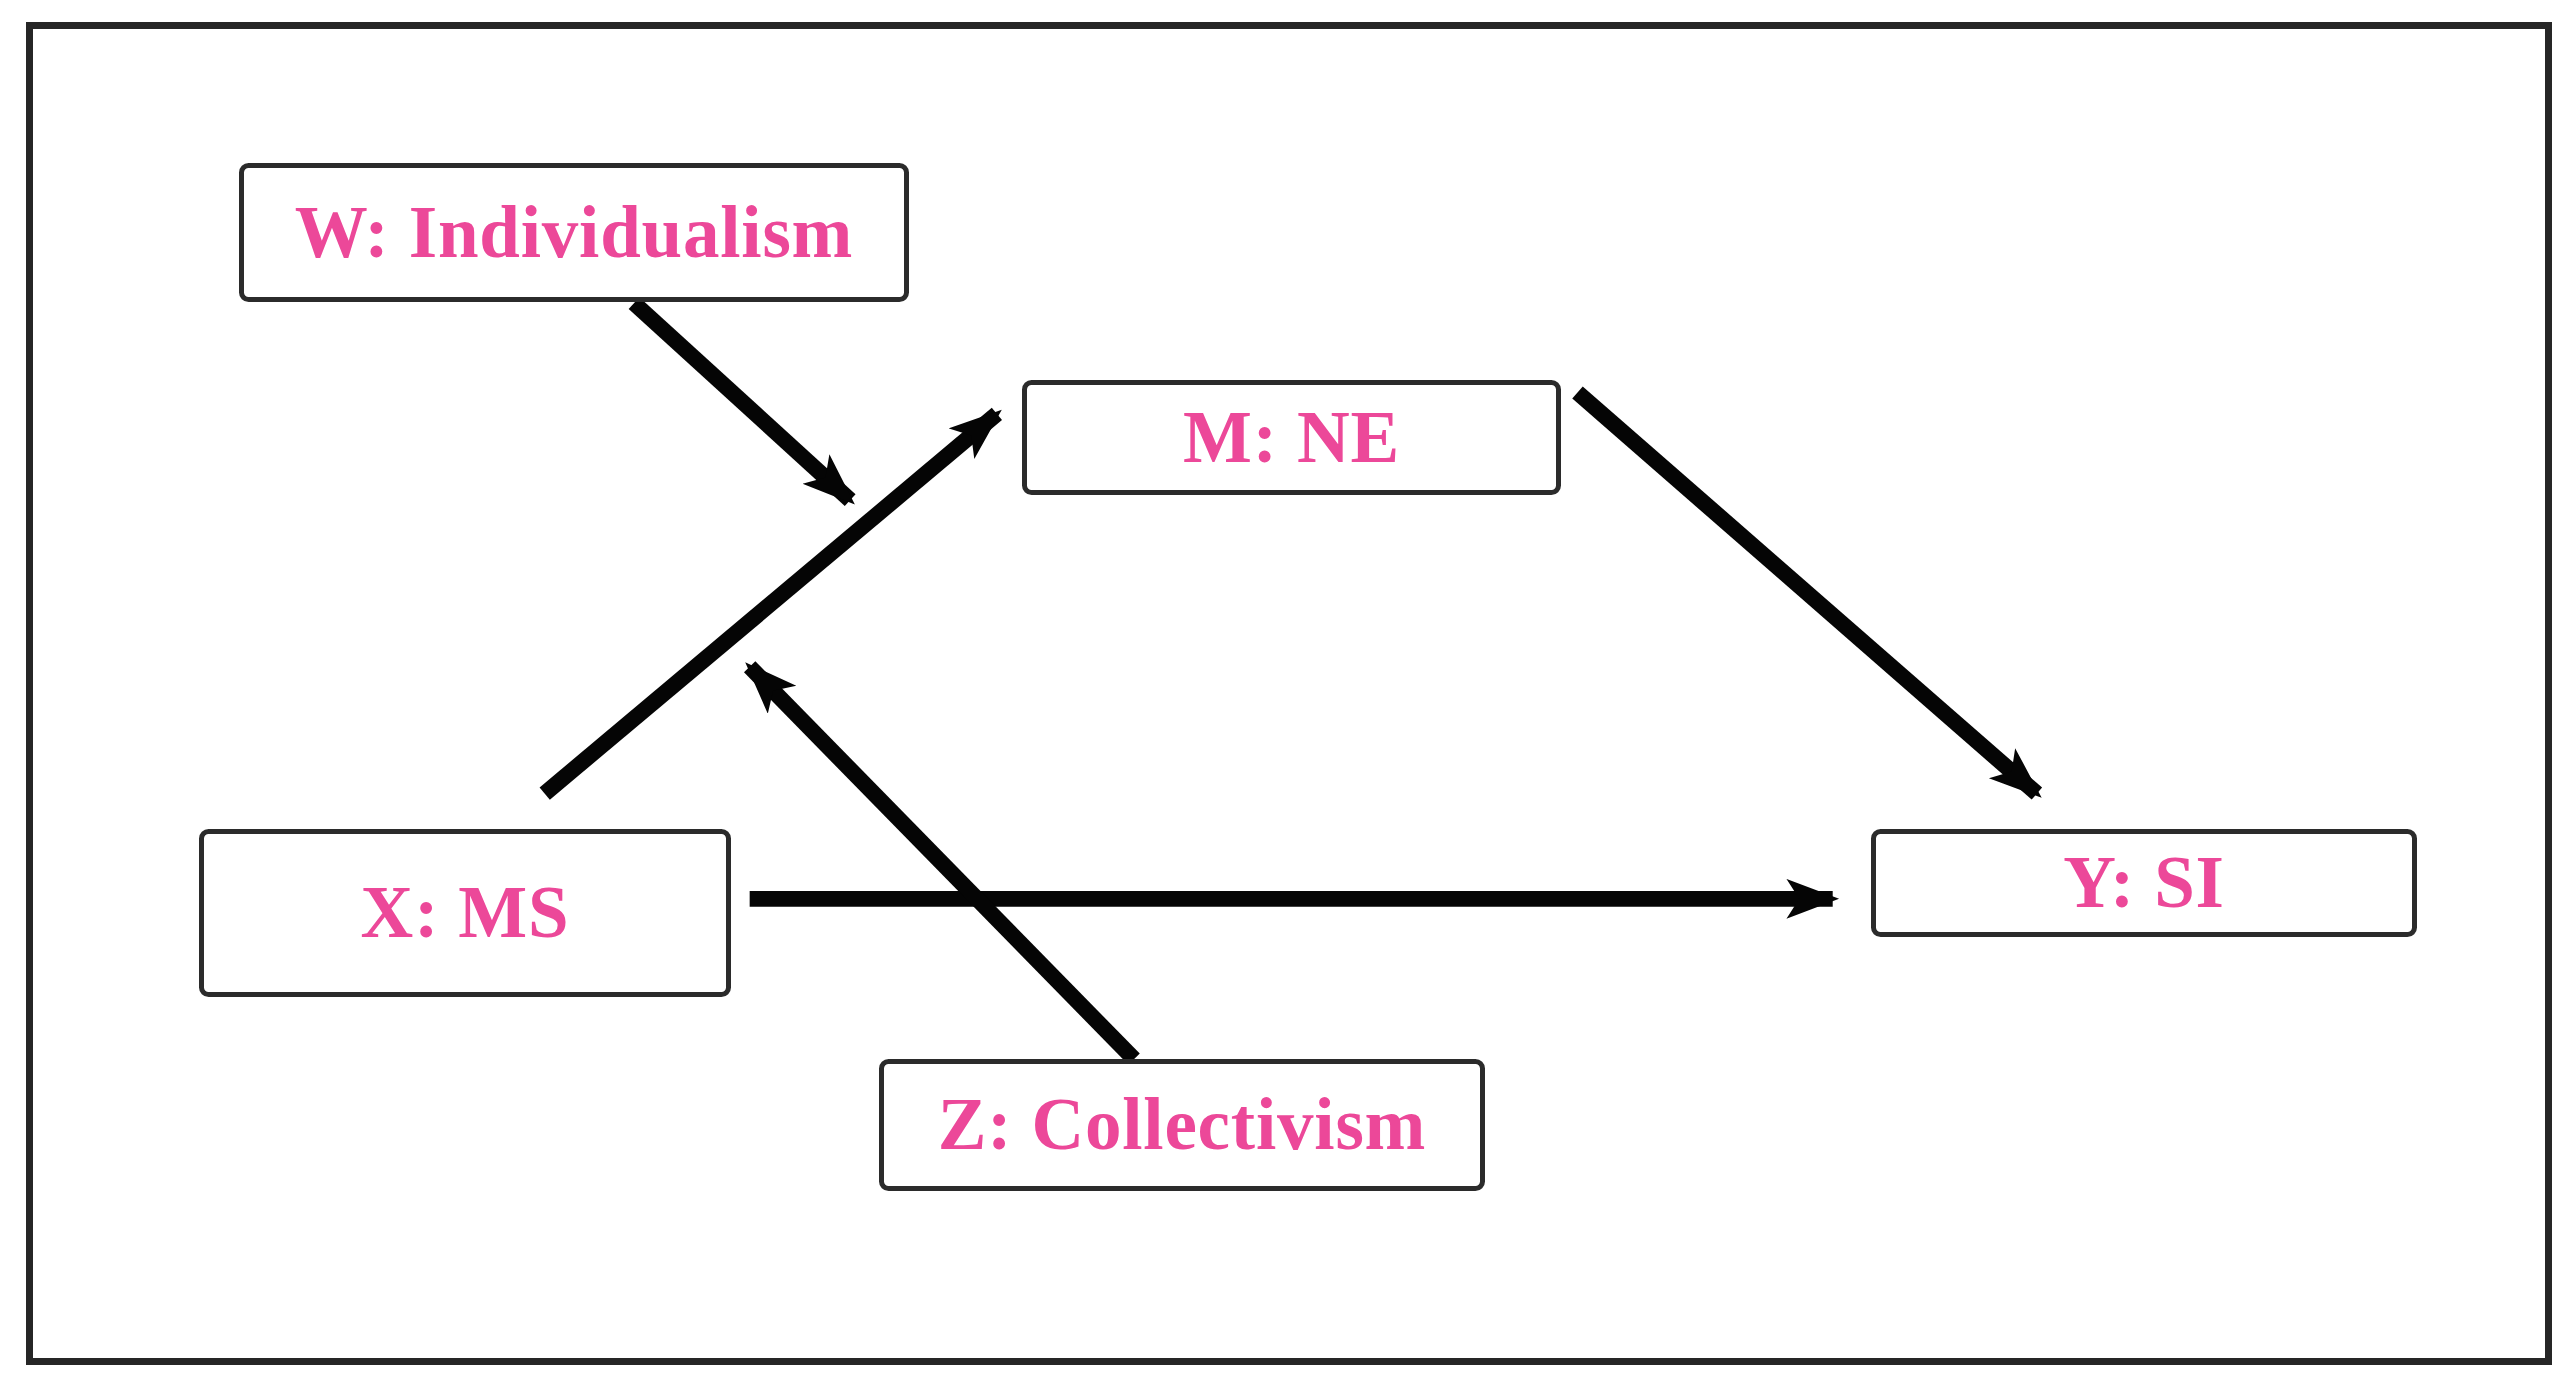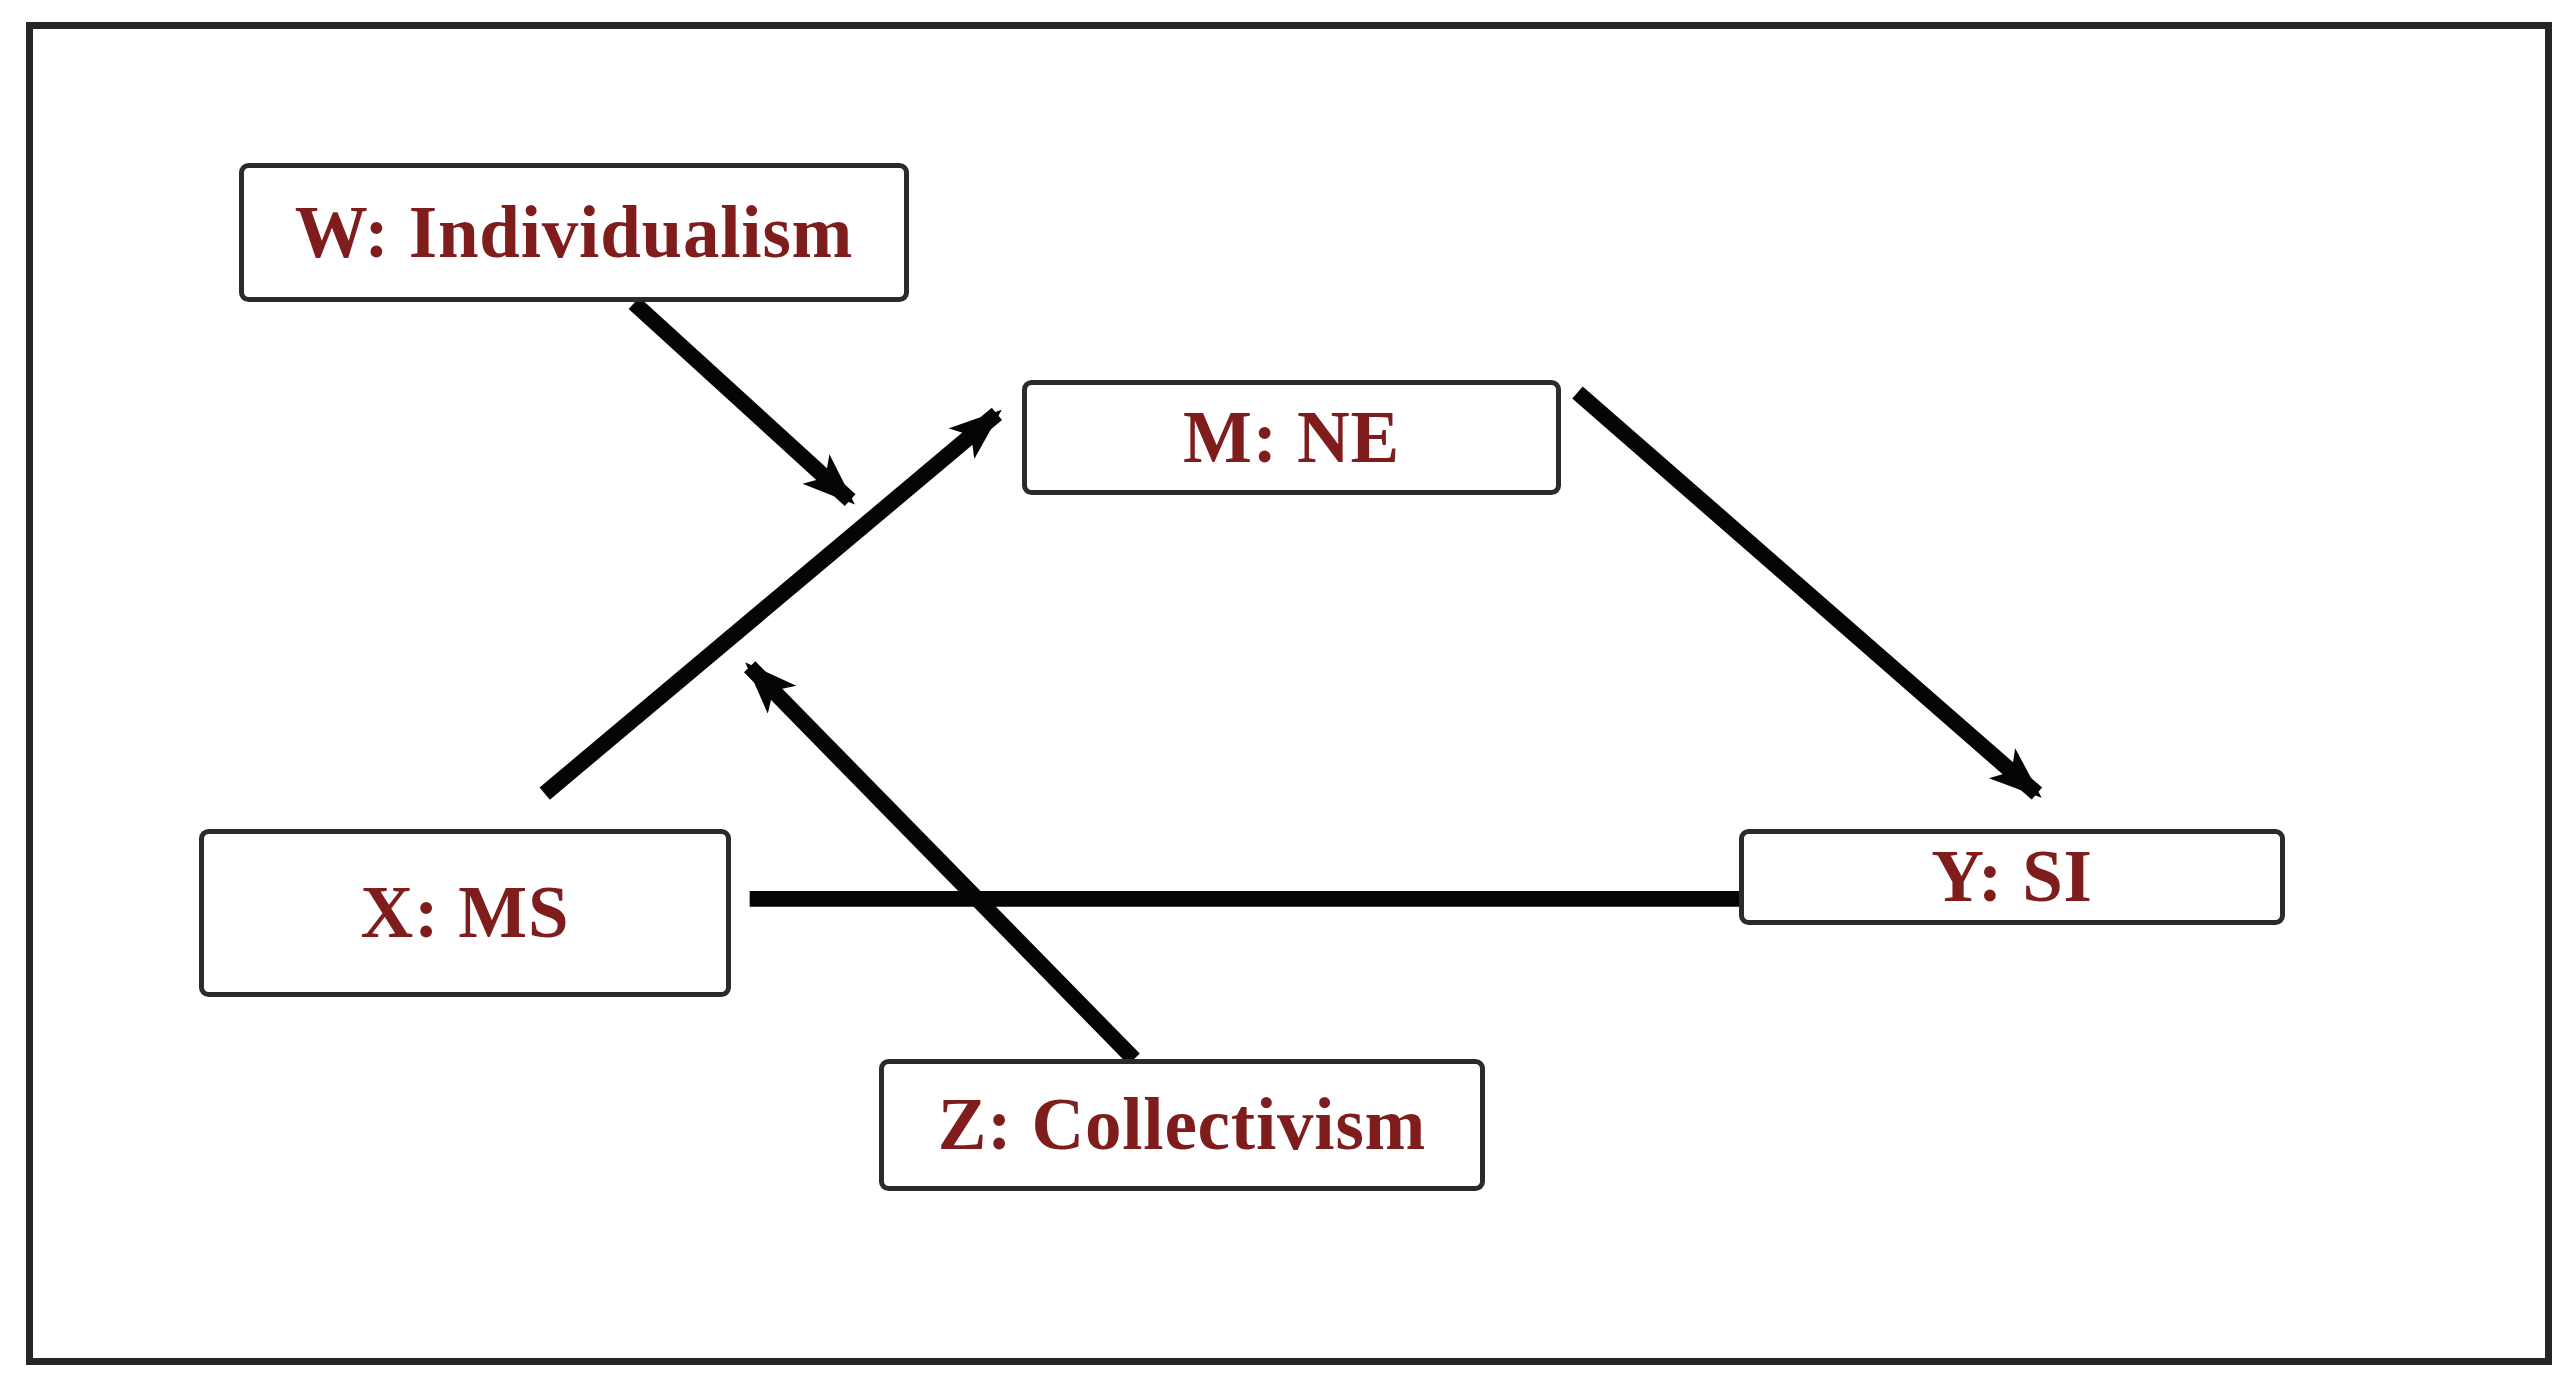--- a/index.html
+++ b/index.html
@@ -45,28 +45,28 @@
     position: absolute;
     box-sizing: border-box;
     background: #ffffff;
     border: 5.6px solid #2b2b2b;
     border-radius: 9.6px;
     display: flex;
     align-items: center;
     justify-content: center;
     font-weight: 700;
     font-size: 73px;
-    color: #7f1d1d;
+    color: #ec4899;
     letter-spacing: 0.8px;
     white-space: nowrap;
   }
   #node-w { left: 239px;  top: 163px;  width: 670px; height: 139px; }
   #node-m { left: 1022px; top: 337px;  width: 539px; height: 115px; margin-top: 43px; }
   #node-x { left: 199px;  top: 829px; width: 532px; height: 168px; }
-  #node-y { left: 1739px; top: 829px; width: 546px; height: 96px; }
+  #node-y { left: 1871px; top: 829px; width: 546px; height: 108px; }
   #node-z { left: 879px; top: 1059px; width: 606px; height: 132px; }
 </style>
 </head>
 <body>
 
 <div id="stage">
 
   <div class="frame"></div>
 
   <svg class="arrows" viewBox="0 0 3230 1739" xmlns="http://www.w3.org/2000/svg" aria-hidden="true">

